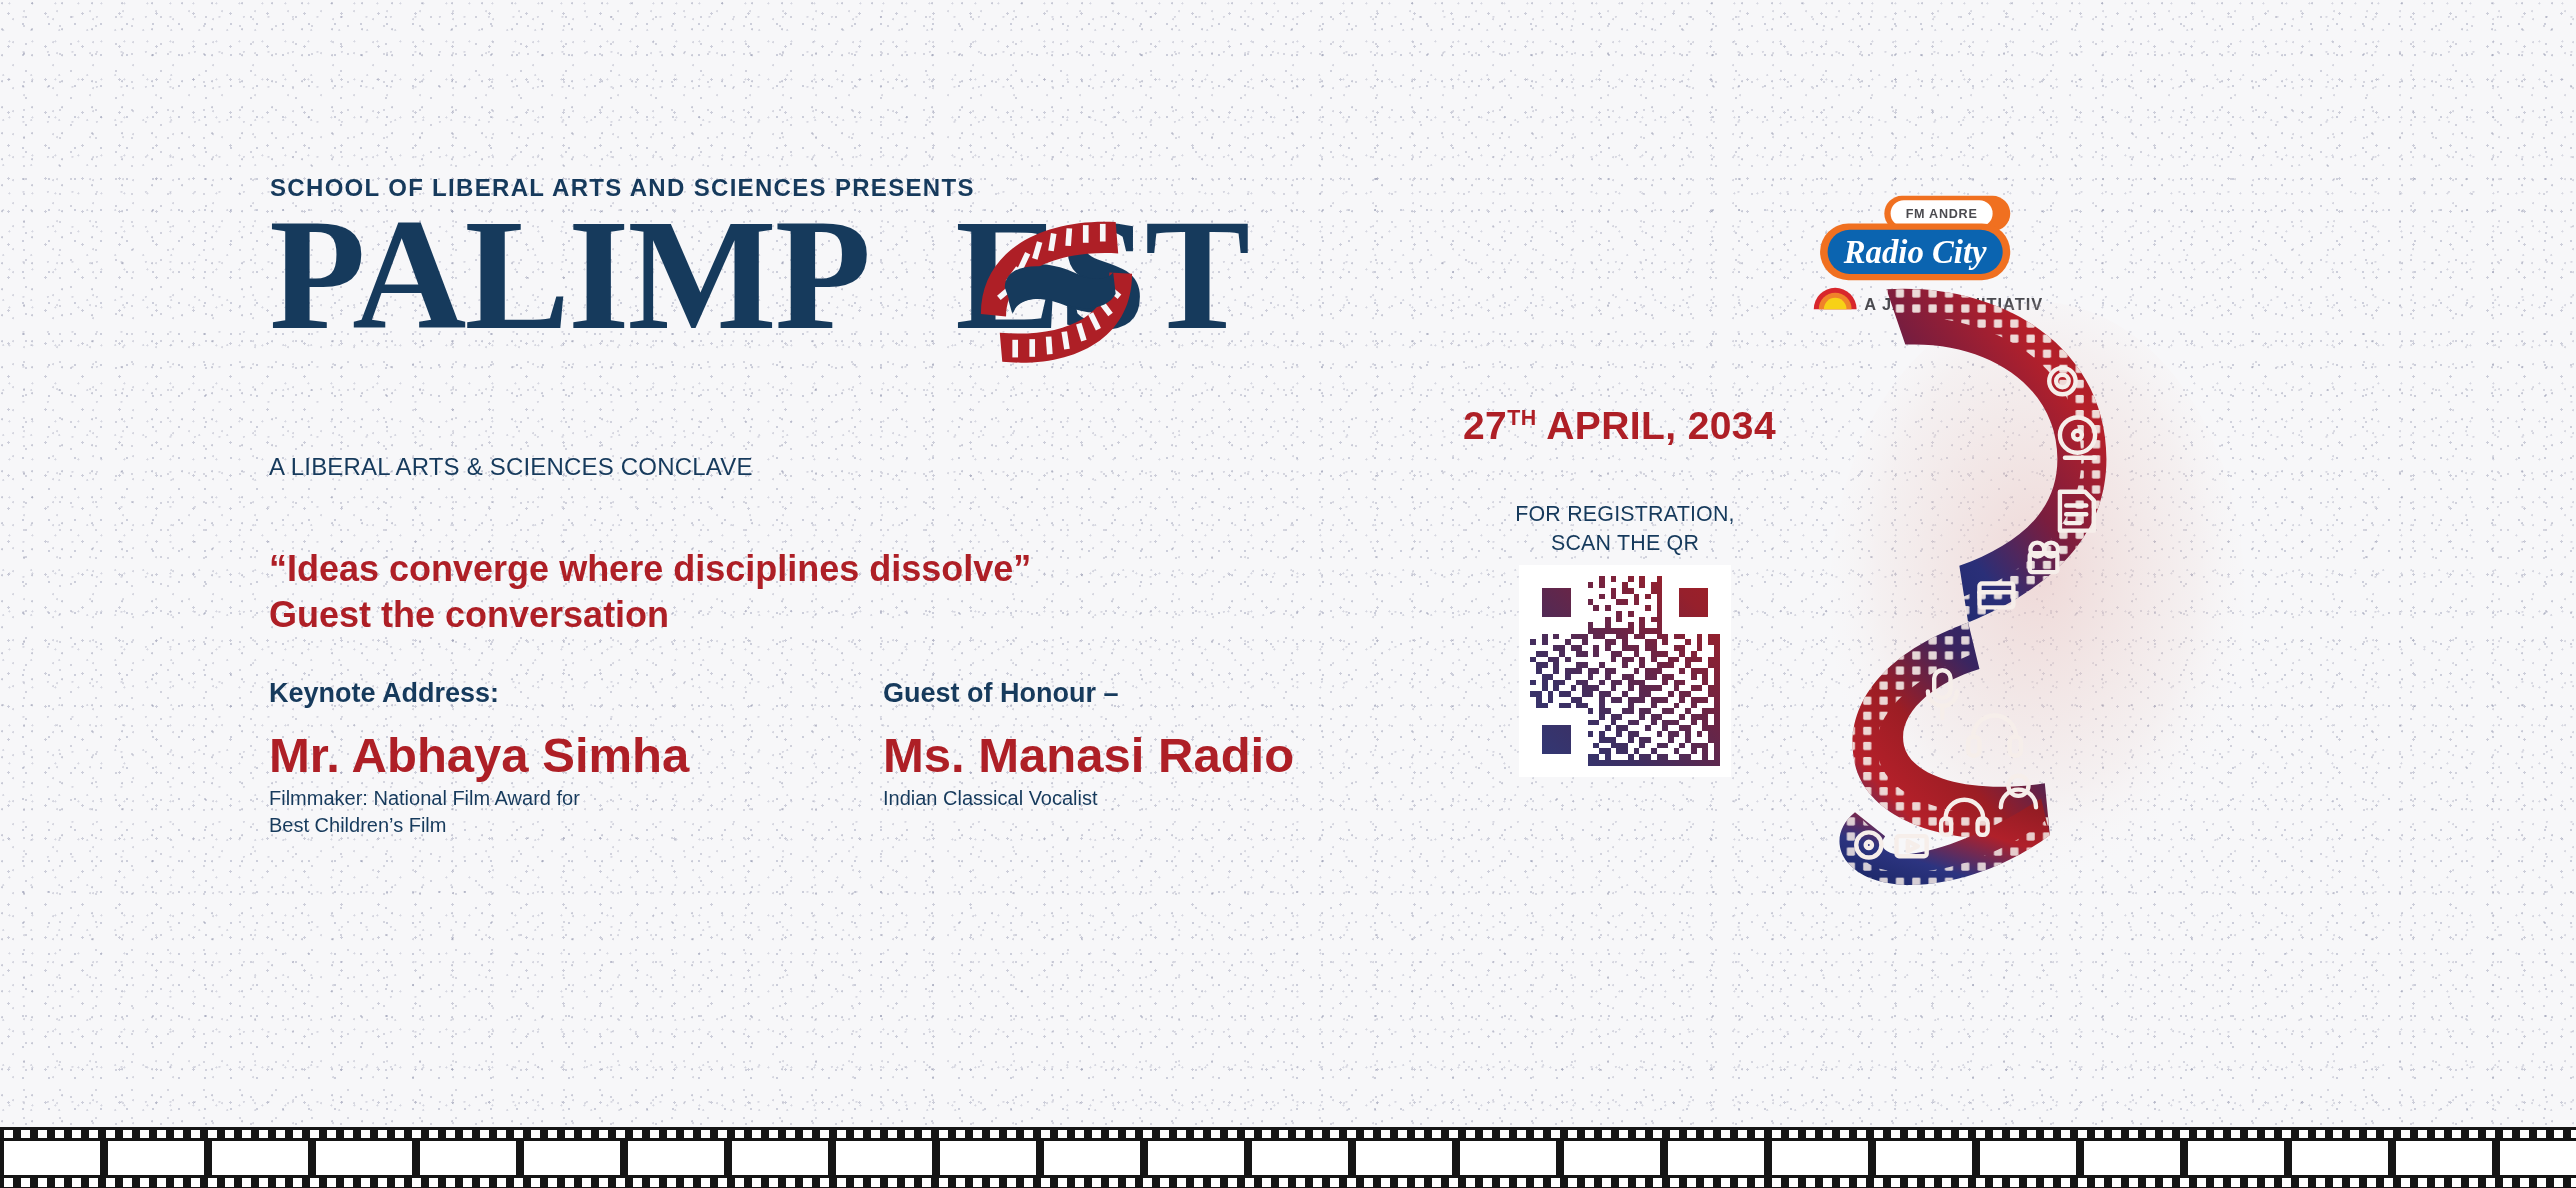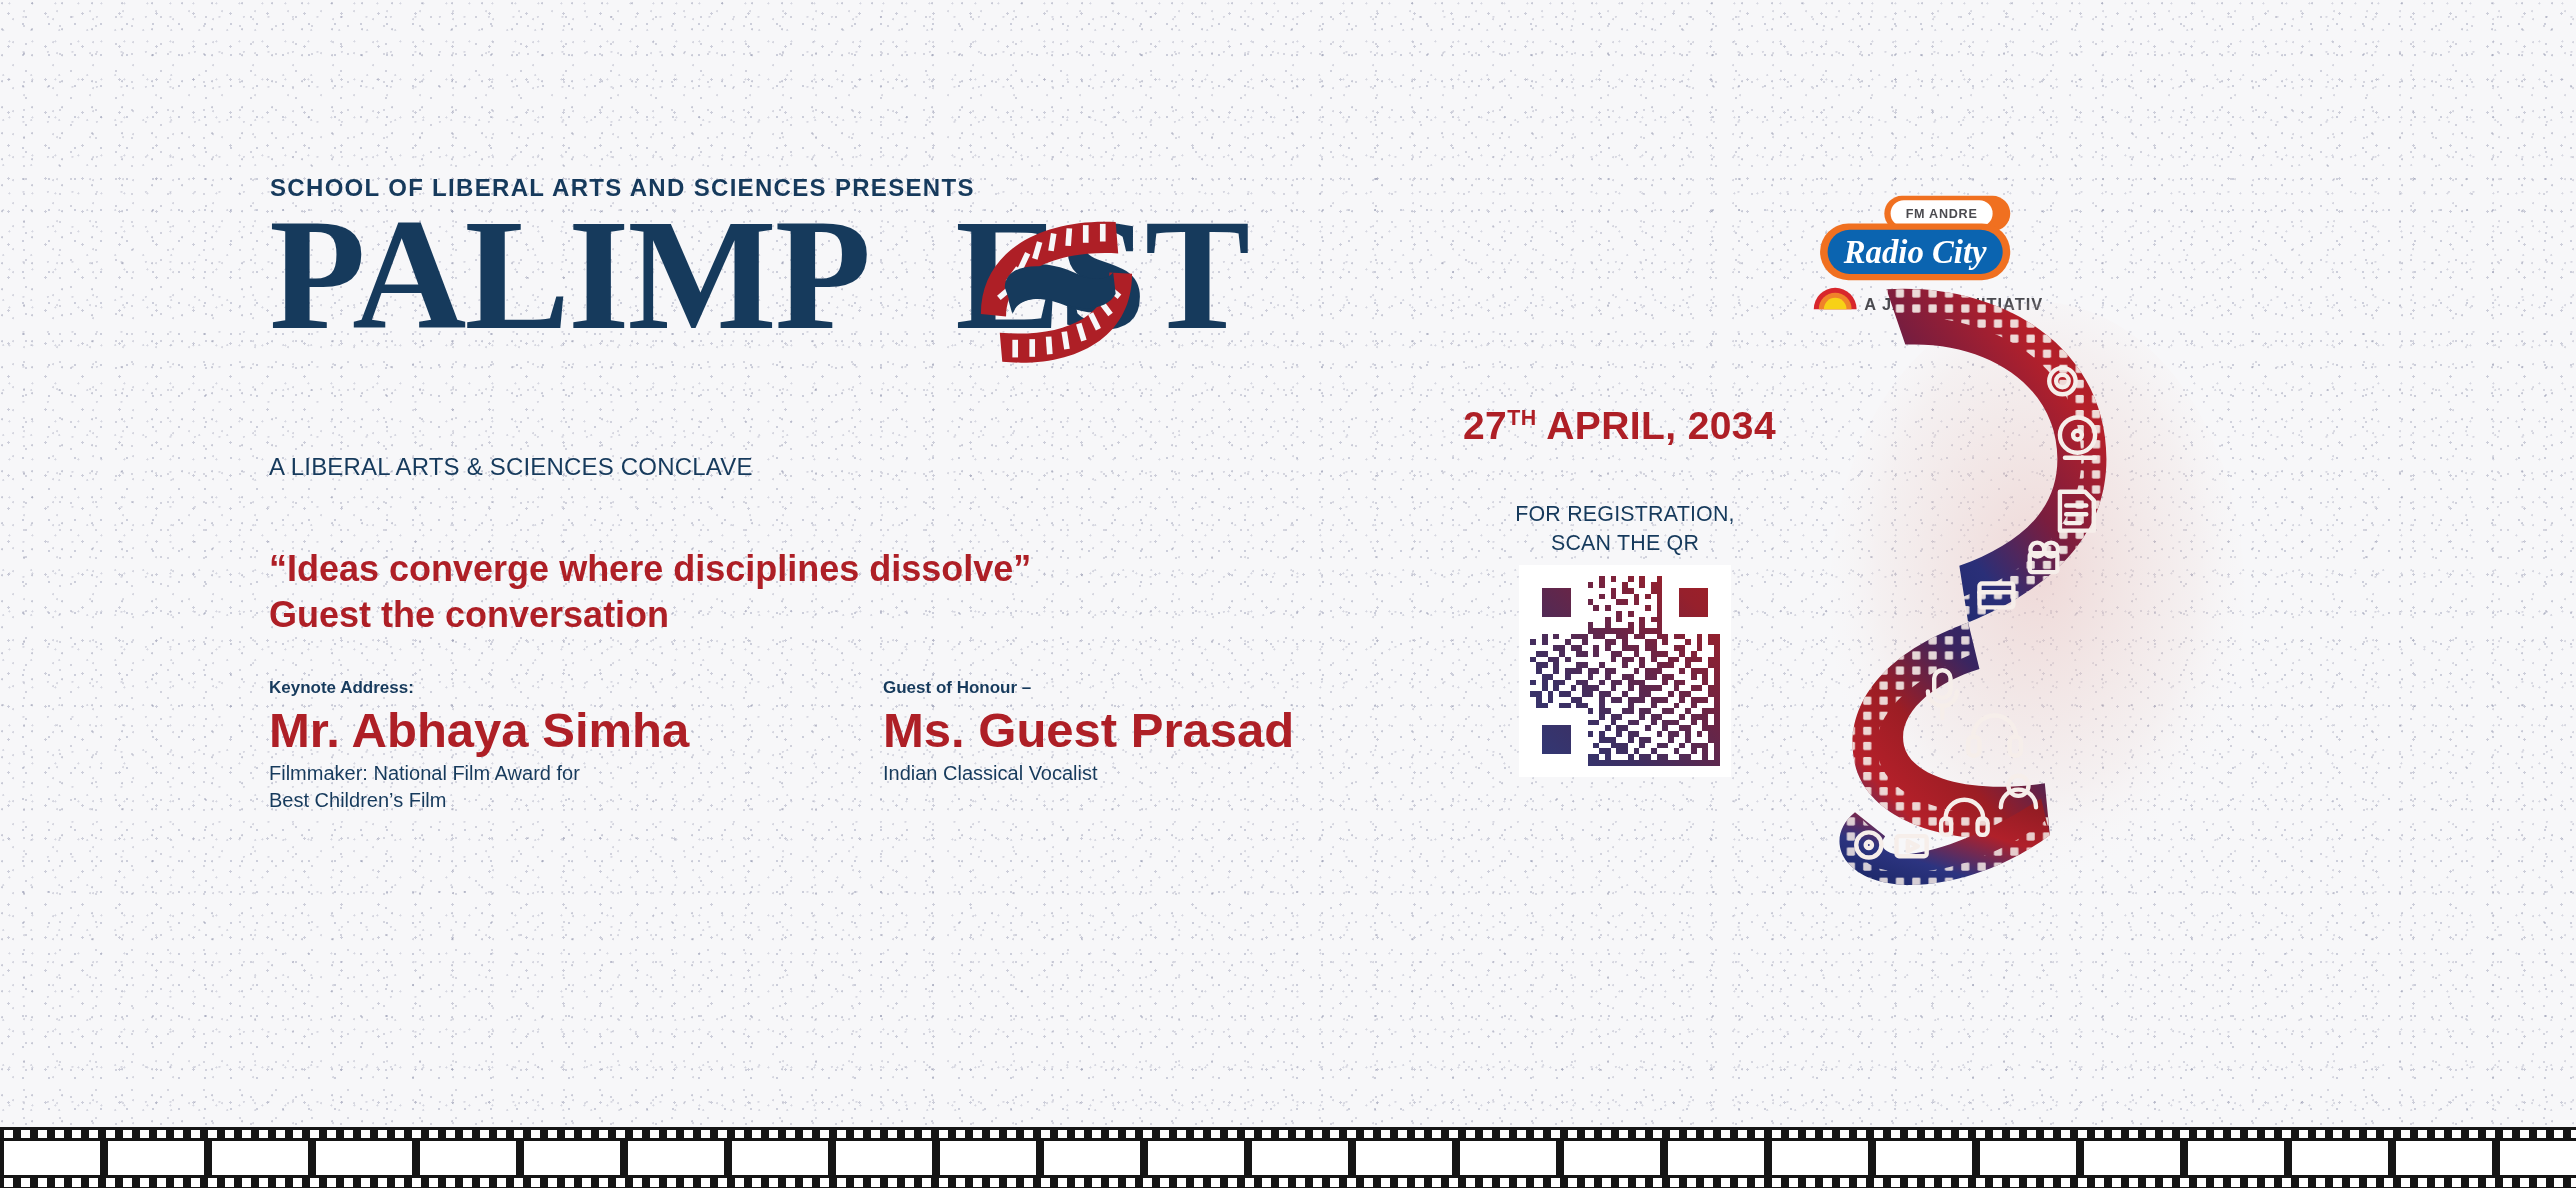--- a/index.html
+++ b/index.html
@@ -74,22 +74,22 @@
     line-height:1.28;
     white-space:nowrap;
   }
   .tagline .l2{display:block;}
 
   
   .speaker{position:absolute;}
   .sp-kn{left:269px;top:678px;}
   .sp-go{left:883px;top:678px;}
   .sp-role{
-    color:#163a5c;font-size:17px;font-weight:700;
-    white-space:nowrap;margin-bottom:6px;
+    color:#163a5c;font-size:27px;font-weight:700;
+    white-space:nowrap;margin-bottom:20px;
   }
   .sp-name{
     color:#ae1f26;font-size:49px;font-weight:700;
     white-space:nowrap;line-height:1.1;margin-bottom:2.5px;
   }
   .sp-desc{
     color:#163a5c;font-size:20px;font-weight:400;
     line-height:1.35;white-space:pre-line;
   }
 
@@ -230,21 +230,21 @@
 
   <div class="speaker sp-kn">
     <div class="sp-role">Keynote Address:</div>
     <div class="sp-name">Mr. Abhaya Simha</div>
     <div class="sp-desc">Filmmaker: National Film Award for
 Best Children’s Film</div>
   </div>
 
   <div class="speaker sp-go">
     <div class="sp-role">Guest of Honour –</div>
-    <div class="sp-name">Ms. Guest Prasad</div>
+    <div class="sp-name">Ms. Manasi Radio</div>
     <div class="sp-desc">Indian Classical Vocalist</div>
   </div>
 
   <div class="event-date"><span>27</span><sup>TH</sup><span> APRIL, 2034</span></div>
 
   <div class="reg-label">
     <div>FOR REGISTRATION,</div>
     <div>SCAN THE QR</div>
   </div>
 

